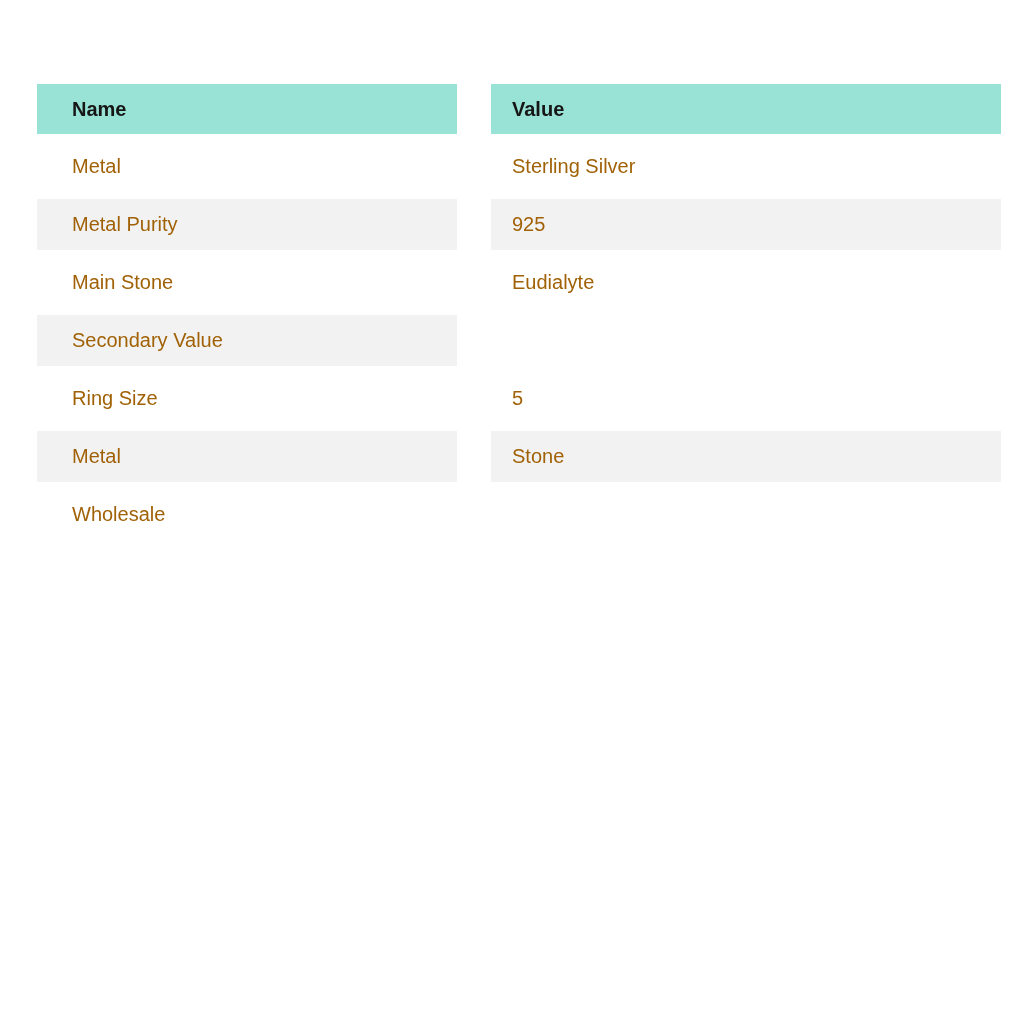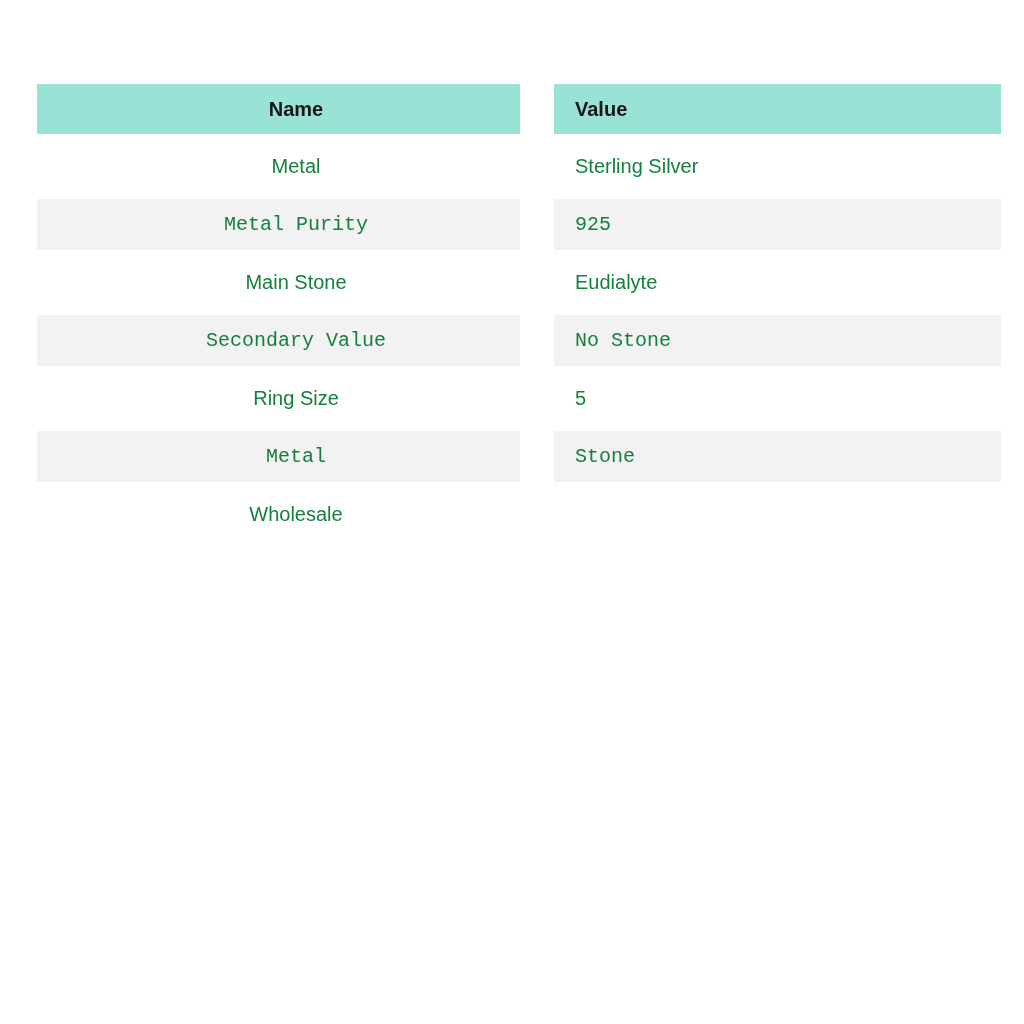--- a/index.html
+++ b/index.html
@@ -20,42 +20,40 @@
     display: flex;
     gap: 5px;
     margin-bottom: 7px;
   }
   .cell {
     box-sizing: border-box;
     display: flex;
     align-items: center;
     height: 51px;
     font-size: 20px;
-    color: #15803d;
+    color: #a16207;
     background: #ffffff;
   }
   .c-name {
-    width: 483px;
+    width: 420px;
     padding-left: 35px;
-    justify-content: center;
   }
   .c-value {
     flex: 1;
     padding-left: 21px;
     margin-left: 29px;
   }
   .t-row.header .cell {
     height: 50px;
     background: #98e2d6;
     font-weight: 600;
     color: #161616;
   }
   .t-row.alt .cell {
     background: #f2f2f2;
-    font-family: Liberation Mono, monospace;
   }
 </style>
 </head>
 <body>
 
 <div class="spec-table">
 
   <div class="t-row header">
     <div class="cell c-name">
       <span>Name</span>
@@ -89,23 +87,20 @@
     </div>
     <div class="cell c-value">
       <span>Eudialyte</span>
     </div>
   </div>
 
   <div class="t-row alt">
     <div class="cell c-name">
       <span>Secondary Value</span>
     </div>
-    <div class="cell c-value">
-      <span>No Stone</span>
-    </div>
   </div>
 
   <div class="t-row">
     <div class="cell c-name">
       <span>Ring Size</span>
     </div>
     <div class="cell c-value">
       <span>5</span>
     </div>
   </div>

